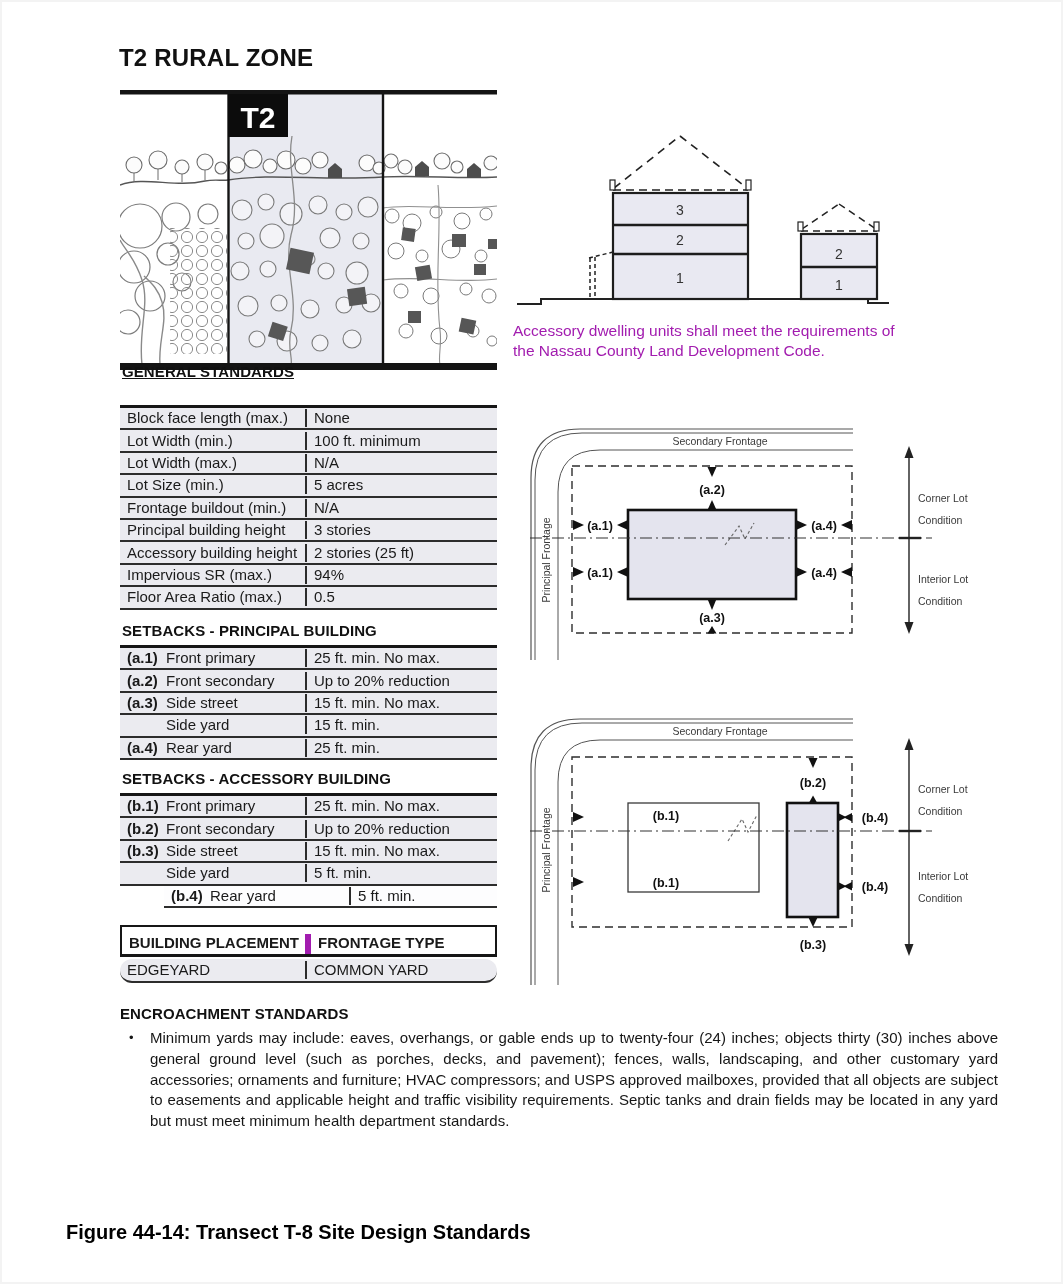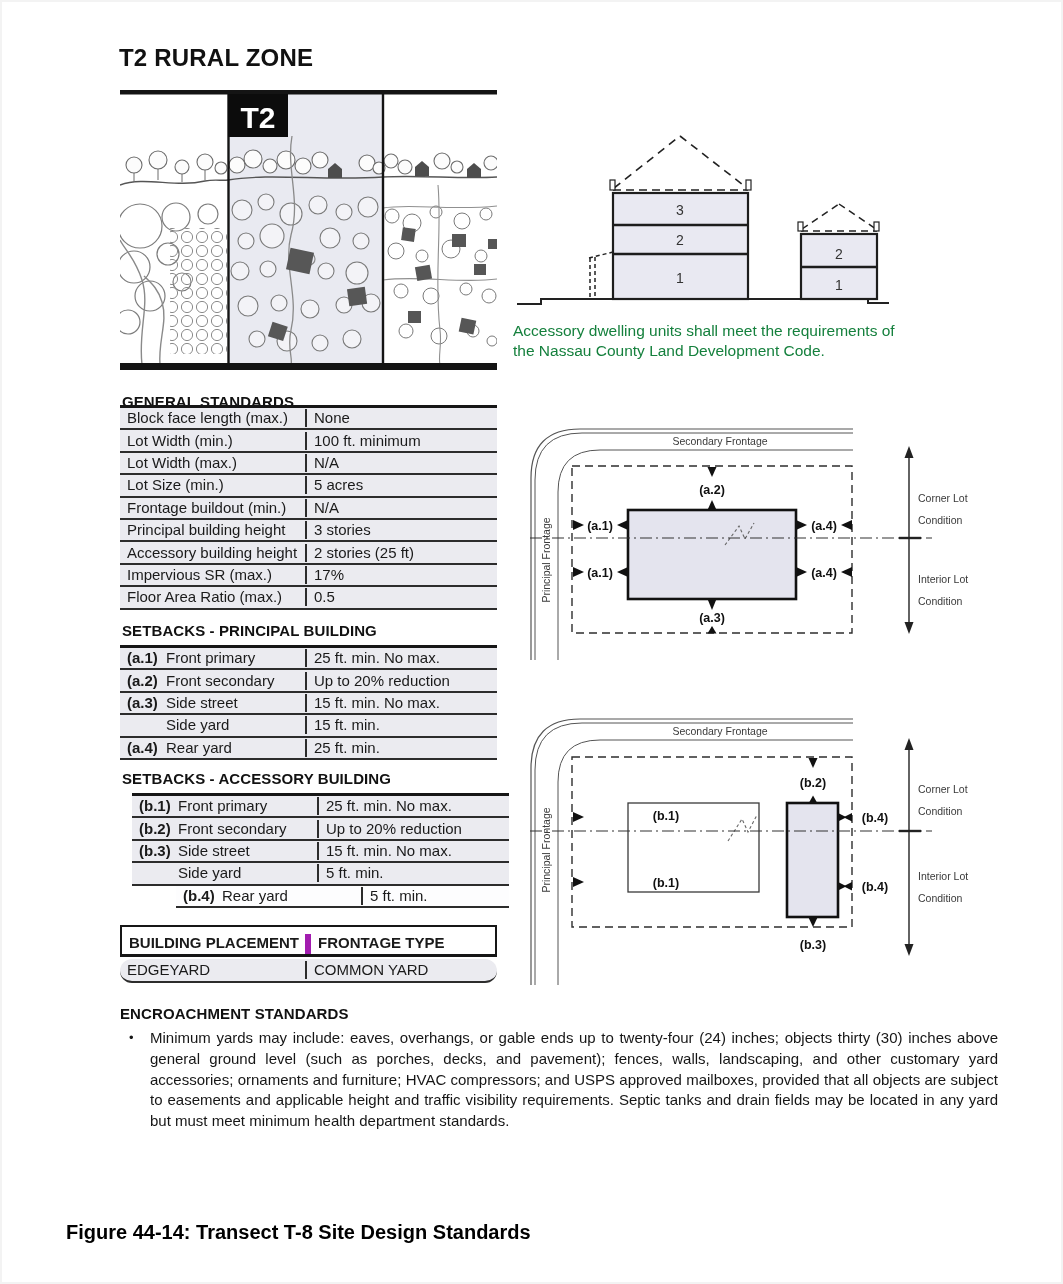--- a/index.html
+++ b/index.html
@@ -32,21 +32,21 @@
   .pl-head .c2 { flex:1; border-left:6px solid #a21caf; padding:0 4px 3px 7px; }
   .pl-row { display:flex; width:377px; height:24px; background:#ebebf0; border-bottom:2px solid #2c2c2c; font-size:15px; align-items:center;border-radius:12px; }
   .pl-row .c1 { width:185px; padding:0 4px 1px 7px; }
   .pl-row .c2 { flex:1; border-left:2px solid #2c2c2c; padding:0 4px 1px 7px; }
 
   
   .enc-bullet { display:flex; width:878px; font-size:15px; line-height:20.8px; color:#161616; }
   .enc-bullet .dot { width:30px; padding-left:9px; font-size:13px; }
   .enc-bullet .btxt { flex:1; text-align:justify; }
 
-  .adu-note { width:402px; font-size:15.5px; line-height:20px; color:#15803d; }
+  .adu-note { width:402px; font-size:15.5px; line-height:20px; color:#a21caf; }
 
   .fig-caption { left:66px; top:1221px; font-size:20px; font-weight:bold; color:#000; }
 
   svg text { font-family:"Liberation Sans", sans-serif; }
   .dlabel { font-weight:bold; font-size:12.5px; fill:#111; }
   .dsmall { font-size:10.5px; fill:#3a3a3a; }
   .story-num { font-size:14px; fill:#333; }
 </style>
 </head>
 <body>
@@ -220,21 +220,21 @@
   <g stroke="#222" fill="none">
     <line x1="288" y1="128" x2="364" y2="128" stroke-width="1.5" stroke-dasharray="7 5"></line>
     <path d="M289,126 L326,101 M326,101 L363,126" stroke-width="1.5" stroke-dasharray="7 5"></path>
   </g>
   <rect x="285" y="119" width="5" height="9" fill="#fff" stroke="#222" stroke-width="1.2"></rect>
   <rect x="361" y="119" width="5" height="9" fill="#fff" stroke="#222" stroke-width="1.2"></rect>
 </svg>
 
 <div class="abs adu-note" style="left:513px; top:321px;">Accessory dwelling units shall meet the requirements of the Nassau County Land Development Code.</div>
 
-<div class="abs sec-head" style="left:122px; top:393px;text-decoration:underline;">GENERAL STANDARDS</div>
+<div class="abs sec-head" style="left:122px; top:363px;text-decoration:underline;">GENERAL STANDARDS</div>
 <div class="abs std-table" style="left:120px; top:405px;">
   <div class="trow">
       <div class="tlabel">Block face length (max.)</div>
       <div class="tvalue">None</div>
     </div>
   <div class="trow">
       <div class="tlabel">Lot Width (min.)</div>
       <div class="tvalue">100 ft. minimum</div>
     </div>
   <div class="trow">
@@ -252,21 +252,21 @@
   <div class="trow">
       <div class="tlabel">Principal building height</div>
       <div class="tvalue">3 stories</div>
     </div>
   <div class="trow">
       <div class="tlabel">Accessory building height</div>
       <div class="tvalue">2 stories (25 ft)</div>
     </div>
   <div class="trow">
       <div class="tlabel">Impervious SR (max.)</div>
-      <div class="tvalue">17%</div>
+      <div class="tvalue">94%</div>
     </div>
   <div class="trow">
       <div class="tlabel">Floor Area Ratio (max.)</div>
       <div class="tvalue">0.5</div>
     </div>
 </div>
 
 <div class="abs sec-head" style="left:122px; top:622px;">SETBACKS - PRINCIPAL BUILDING</div>
 <div class="abs std-table" style="left:120px; top:645px;">
   <div class="trow">
@@ -285,21 +285,21 @@
       <div class="tlabel"><span class="tag"></span><span>Side yard</span></div>
       <div class="tvalue">15 ft. min.</div>
     </div>
   <div class="trow">
       <div class="tlabel"><span class="tag">(a.4)</span><span>Rear yard</span></div>
       <div class="tvalue">25 ft. min.</div>
     </div>
 </div>
 
 <div class="abs sec-head" style="left:122px; top:770px;">SETBACKS - ACCESSORY BUILDING</div>
-<div class="abs std-table" style="left:132px; top:793px;">
+<div class="abs std-table" style="left:120px; top:793px;">
   <div class="trow">
       <div class="tlabel"><span class="tag">(b.1)</span><span>Front primary</span></div>
       <div class="tvalue">25 ft. min. No max.</div>
     </div>
   <div class="trow">
       <div class="tlabel"><span class="tag">(b.2)</span><span>Front secondary</span></div>
       <div class="tvalue">Up to 20% reduction</div>
     </div>
   <div class="trow">
       <div class="tlabel"><span class="tag">(b.3)</span><span>Side street</span></div>

